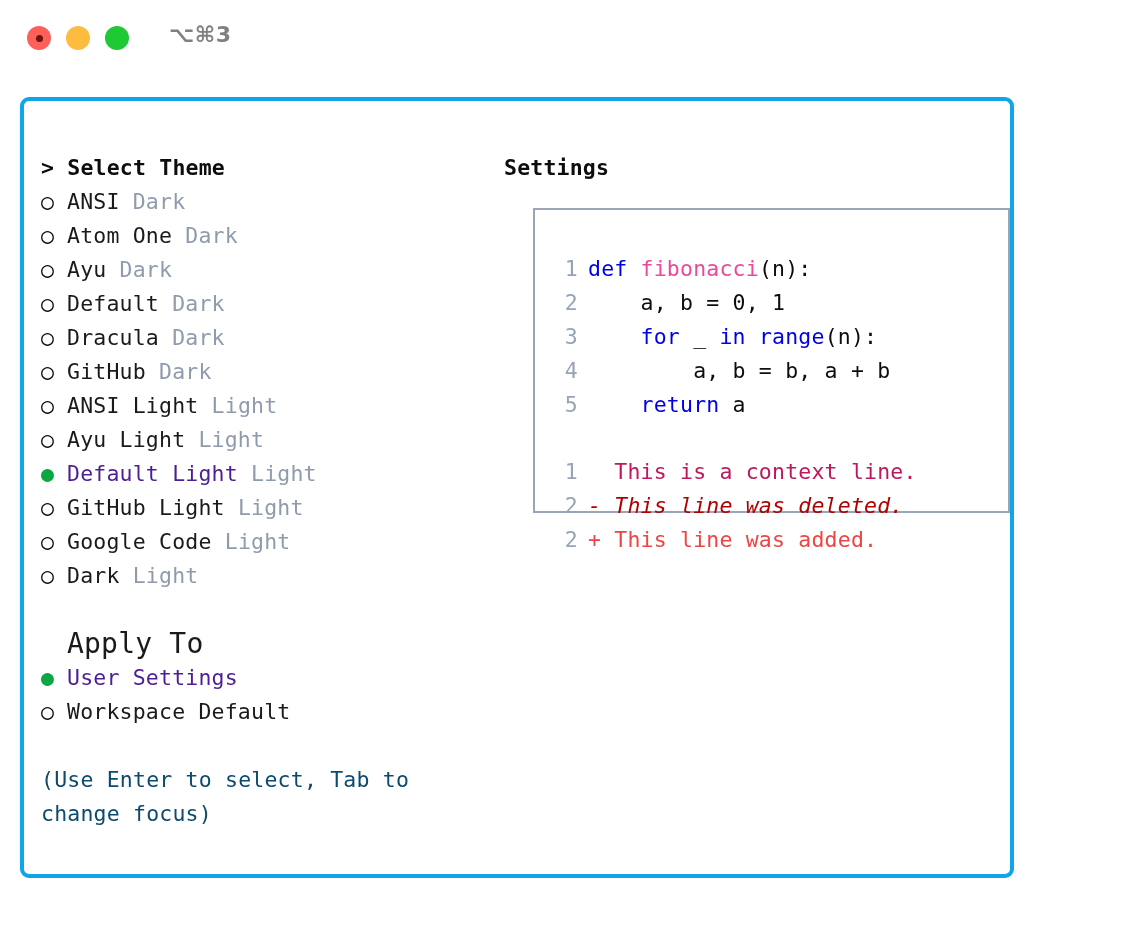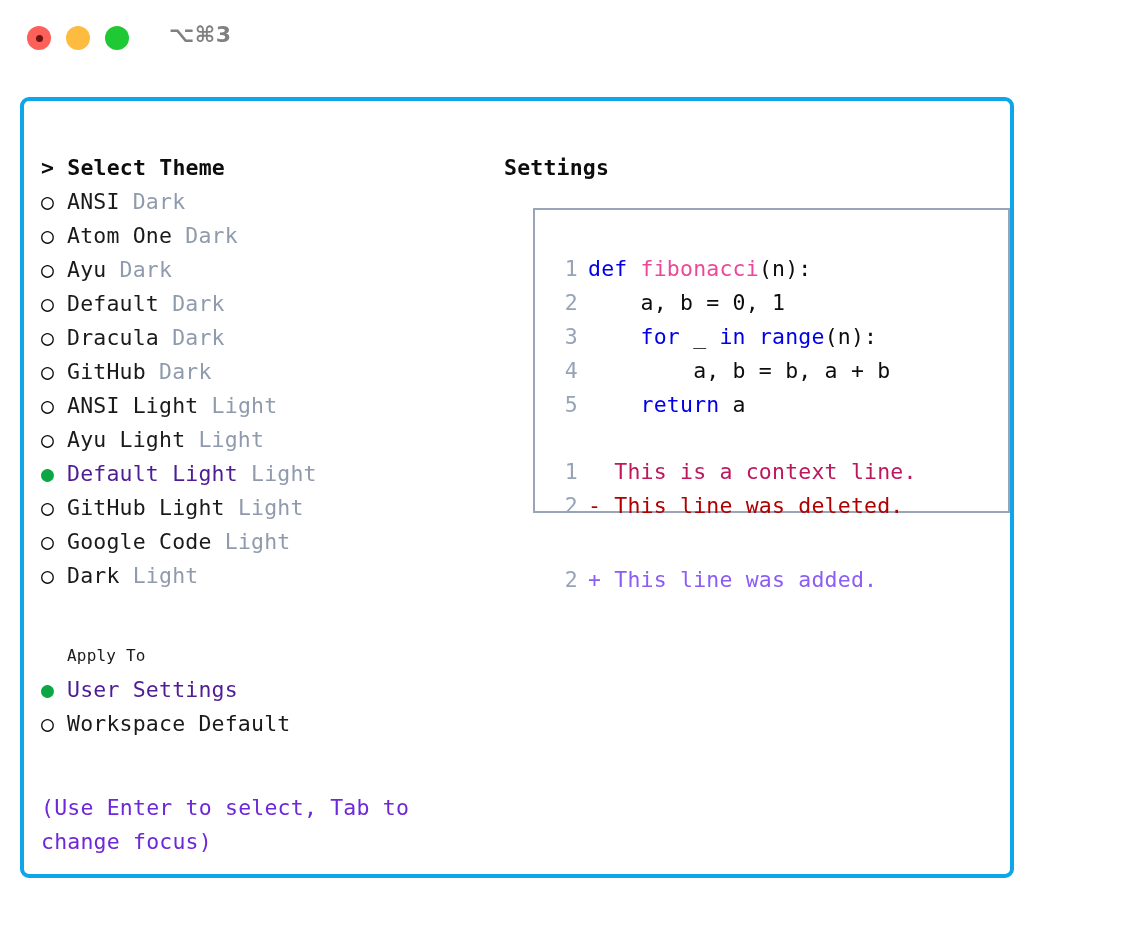--- a/index.html
+++ b/index.html
@@ -129,35 +129,34 @@
     font-size: 21.5px;
   }
   .opt-marker.sel { color: #0CA644; }
   .opt-label { color: #1a1a1a; }
   .opt-row.selected .opt-label { color: #4c1d95; }
   .opt-suffix { color: #8f9bad; }
 
   .spacer-row { height: 34px; }
 
   .plain-heading {
-    font-size: 16px;
+    font-size: 28px;
     color: #1a1a1a;
     line-height: 34px;
     height: 34px;
     white-space: pre;
     padding-left: 26px;
     letter-spacing: 0.2px;
-    margin-top: 12px;
   }
 
   .hint {
-    margin-top: 50px;
-    font-size: 21.5px;
-    line-height: 34px;
-    color: #6d28d9;
+    margin-top: 34px;
+    font-size: 21.5px;
+    line-height: 34px;
+    color: #0c4a6e;
     width: 410px;
     letter-spacing: 0.2px;
   }
 
   
   .preview-box {
     position: absolute;
     left: 29px;
     top: 57px;
     width: 477px;
@@ -195,22 +194,22 @@
     position: absolute;
     left: 11px;
     top: 245px;
     width: 455px;
     font-size: 21.5px;
     line-height: 34px;
     white-space: pre;
     letter-spacing: 0.2px;
   }
   .diff-ctx { color: #be185d; }
-  .diff-del { color: #b00000; }
-  .diff-add { color: #8b5cf6; margin-top: 40px; }
+  .diff-del { color: #b00000; font-style: italic; }
+  .diff-add { color: #ef4444; }
 </style>
 </head>
 <body>
 
 <div class="app-window">
 
   <div class="titlebar">
     <div class="traffic-lights">
       <div class="tl tl-close"></div>
       <div class="tl tl-min"></div>

